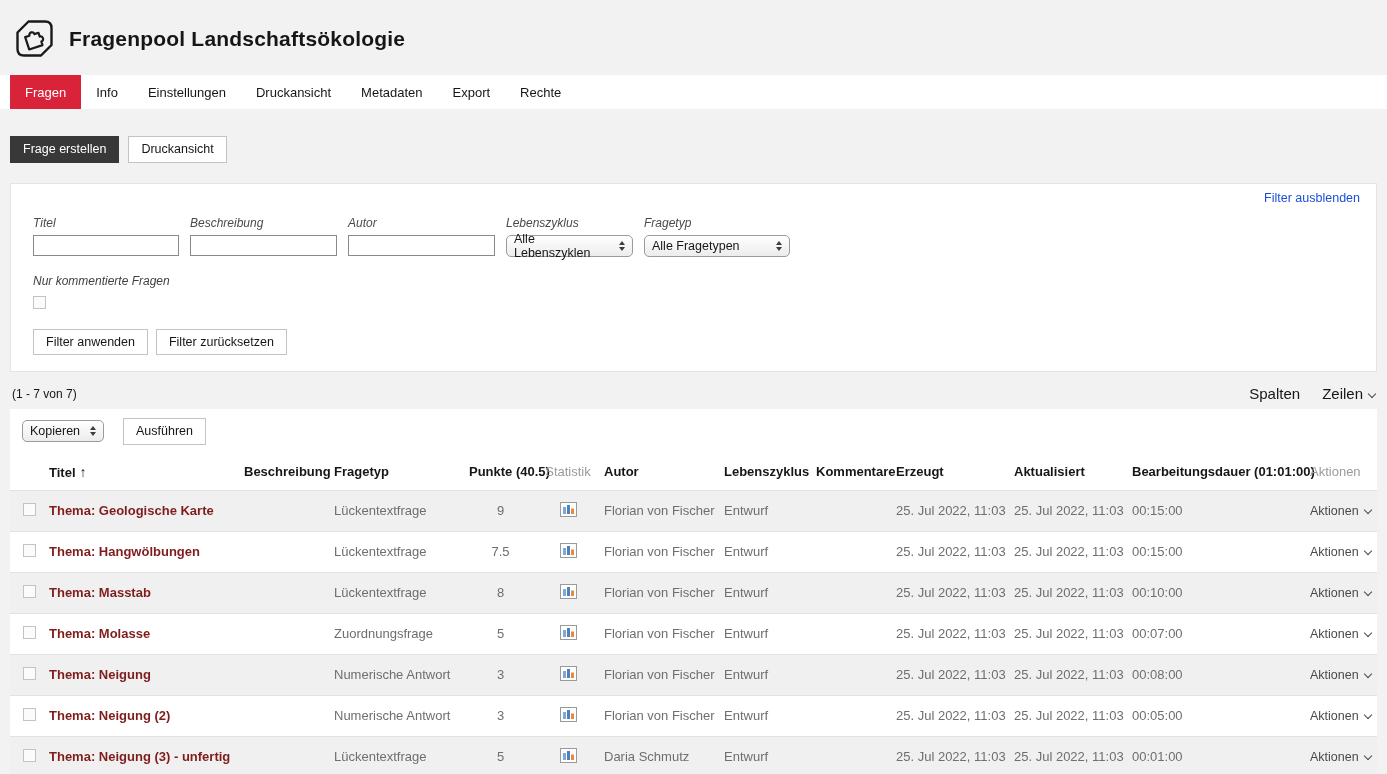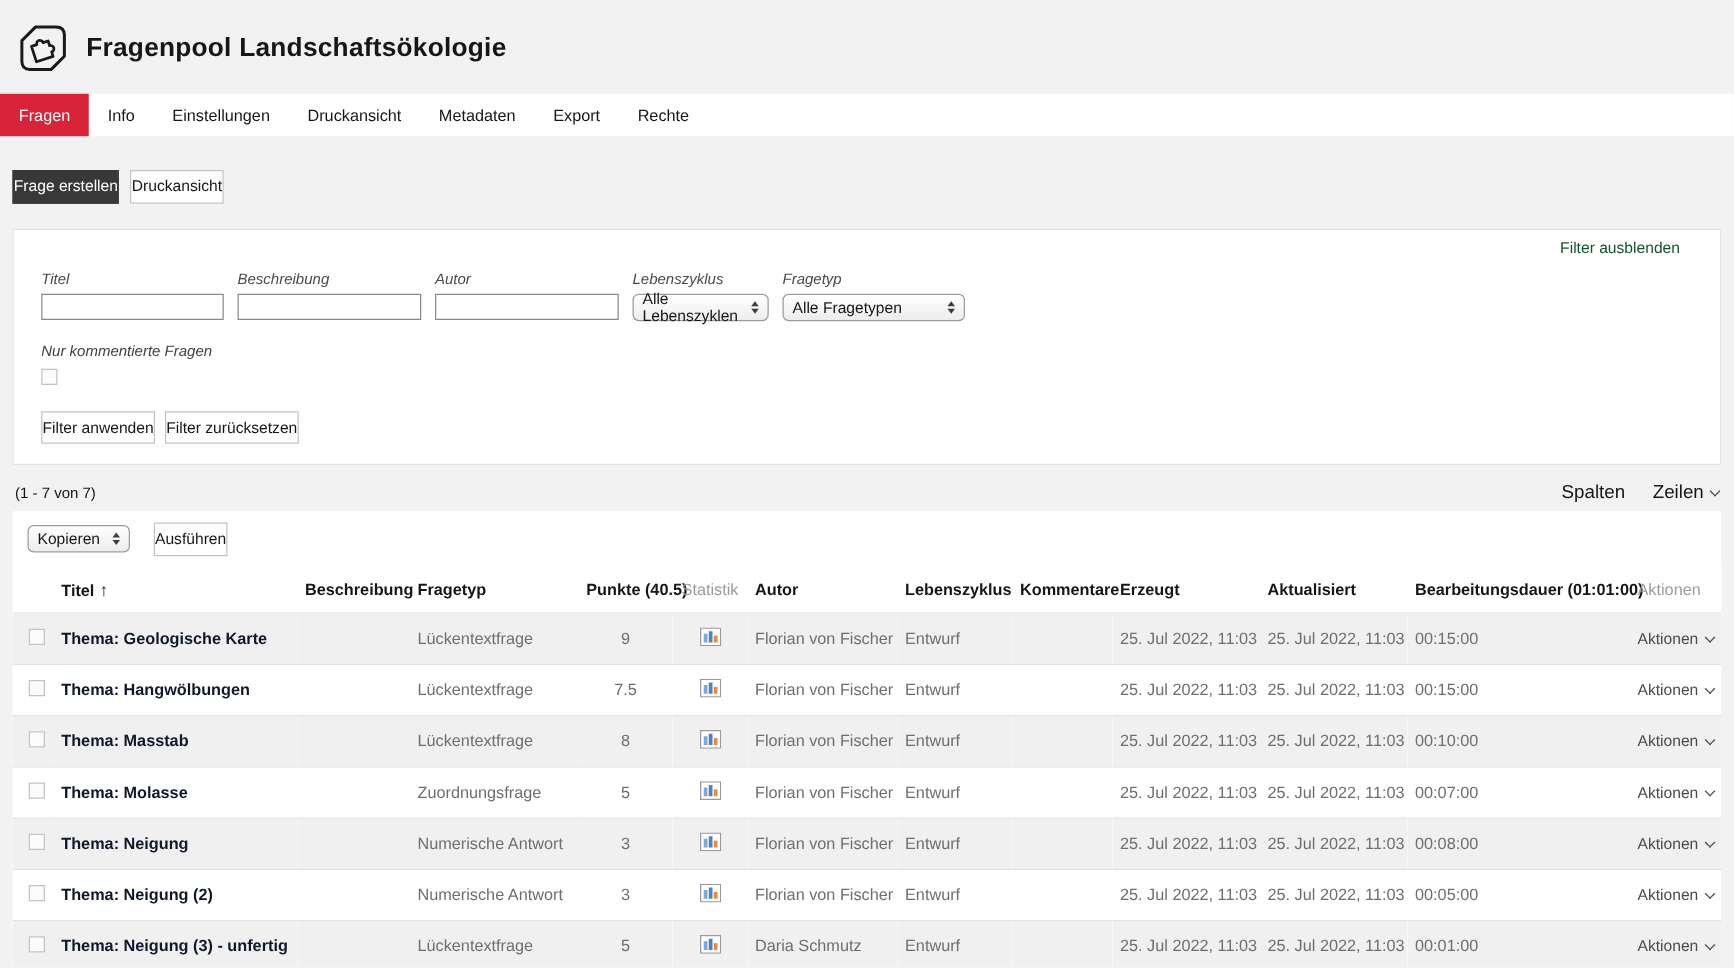--- a/index.html
+++ b/index.html
@@ -11,39 +11,39 @@
     color: #161616;
     overflow: hidden;
   }
 
   
   .app-header { display: flex; align-items: center; gap: 14px; padding: 18px 10px 16px 14px; }
   .app-logo { width: 41px; height: 41px; flex: 0 0 auto; }
   .app-title { font-size: 21px; font-weight: bold; letter-spacing: .2px; }
 
   
-  .tabbar { background: #ffffff; display: flex; align-items: stretch; height: 34px; }
+  .tabbar { background: #ffffff; display: flex; align-items: stretch; height: 34px; padding-left: 10px; }
   .tab { display: flex; align-items: center; padding: 0 15px; font-size: 13px; color: #161616; cursor: pointer; }
   .tab.active { background: var(--accent); color: #ffffff; }
 
   
   .toolbar { margin: 27px 10px 0 10px; display: flex; gap: 9px; }
   .btn {
     font-family: inherit; font-size: 12.5px; line-height: 1;
-    padding: 6px 0; border: 1px solid #c3c3c3; background: #ffffff;
+    padding: 6px 12px; border: 1px solid #c3c3c3; background: #ffffff;
     color: #161616; cursor: pointer;
   }
   .btn.dark { background: var(--btn-dark); border-color: var(--btn-dark); color: #ffffff; }
 
   
   .filter-panel {
     margin: 20px 10px 0 10px; background: #ffffff; border: 1px solid #e4e4e4;
     padding: 8px 22px 16px 22px; position: relative;
   }
-  .filter-hide { position: absolute; top: 7px; right: 32px; font-size: 12.5px; color: #14532d; cursor: pointer; }
+  .filter-hide { position: absolute; top: 7px; right: 16px; font-size: 12.5px; color: #1d4ed8; cursor: pointer; }
   .filter-fields { display: flex; gap: 11px; margin-top: 24px; }
   .ffield { display: flex; flex-direction: column; }
   .flabel { font-style: italic; font-size: 12px; color: #4a4a4a; margin-bottom: 5px; }
   .ftext { width: 146px; height: 21px; border: 1px solid #8a8a8a; background: #fff; font-family: inherit; font-size: 13px; padding: 0 4px; }
   .ftext.wide { width: 147px; }
 
   .fakeselect {
     display: inline-flex; align-items: center; justify-content: space-between;
     height: 22px; border: 1px solid #9b9b9b; border-radius: 5px;
     background: linear-gradient(#ffffff, #ececec);
@@ -74,21 +74,21 @@
   .qtable th {
     text-align: left; font-weight: bold; font-size: 13px; color: #161616;
     padding: 10px 6px; white-space: nowrap; background: #ffffff;
   }
   .qtable th.muted { color: #9b9b9b; font-weight: normal; }
   .qtable th.center, .qtable td.center { text-align: center; }
   .qtable td { padding: 11px 6px; color: #6e6e6e; white-space: nowrap; overflow: hidden; }
   .qtable tbody tr { border-top: 1px solid #e2e2e2; }
   .qtable tbody tr:nth-child(odd) { background: #f0f0f0; }
   .qtable tbody tr:nth-child(even) { background: #ffffff; }
-  td.titel { font-weight: bold; color: #0f172a; cursor: pointer; }
+  td.titel { font-weight: bold; color: #7f1d1d; cursor: pointer; }
   .sort-arrow { font-weight: bold; font-size: 14px; margin-left: 4px; }
   td.actions { text-align: right; padding-right: 8px; color: #4a4a4a; font-size: 12.5px; cursor: pointer; }
   .cbcell { padding-left: 13px !important; }
 
   :root { --accent: #d82339; --btn-dark: #383838; }
 </style>
 </head>
 <body>
 
 <div class="app-header">
@@ -127,21 +127,21 @@
     <div class="ffield">
       <span class="flabel">Beschreibung</span>
       <input class="ftext wide" type="text" style="">
     </div>
     <div class="ffield">
       <span class="flabel">Autor</span>
       <input class="ftext wide" type="text" style="">
     </div>
     <div class="ffield">
       <span class="flabel">Lebenszyklus</span>
-      <div class="fakeselect" style="width:109px">
+      <div class="fakeselect" style="width:127px">
         <span>Alle Lebenszyklen</span>
         <span class="updown">
             <i class="tri-up"></i>
             <i class="tri-down"></i>
           </span>
       </div>
     </div>
     <div class="ffield">
       <span class="flabel">Fragetyp</span>
       <div class="fakeselect" style="width:146px">

